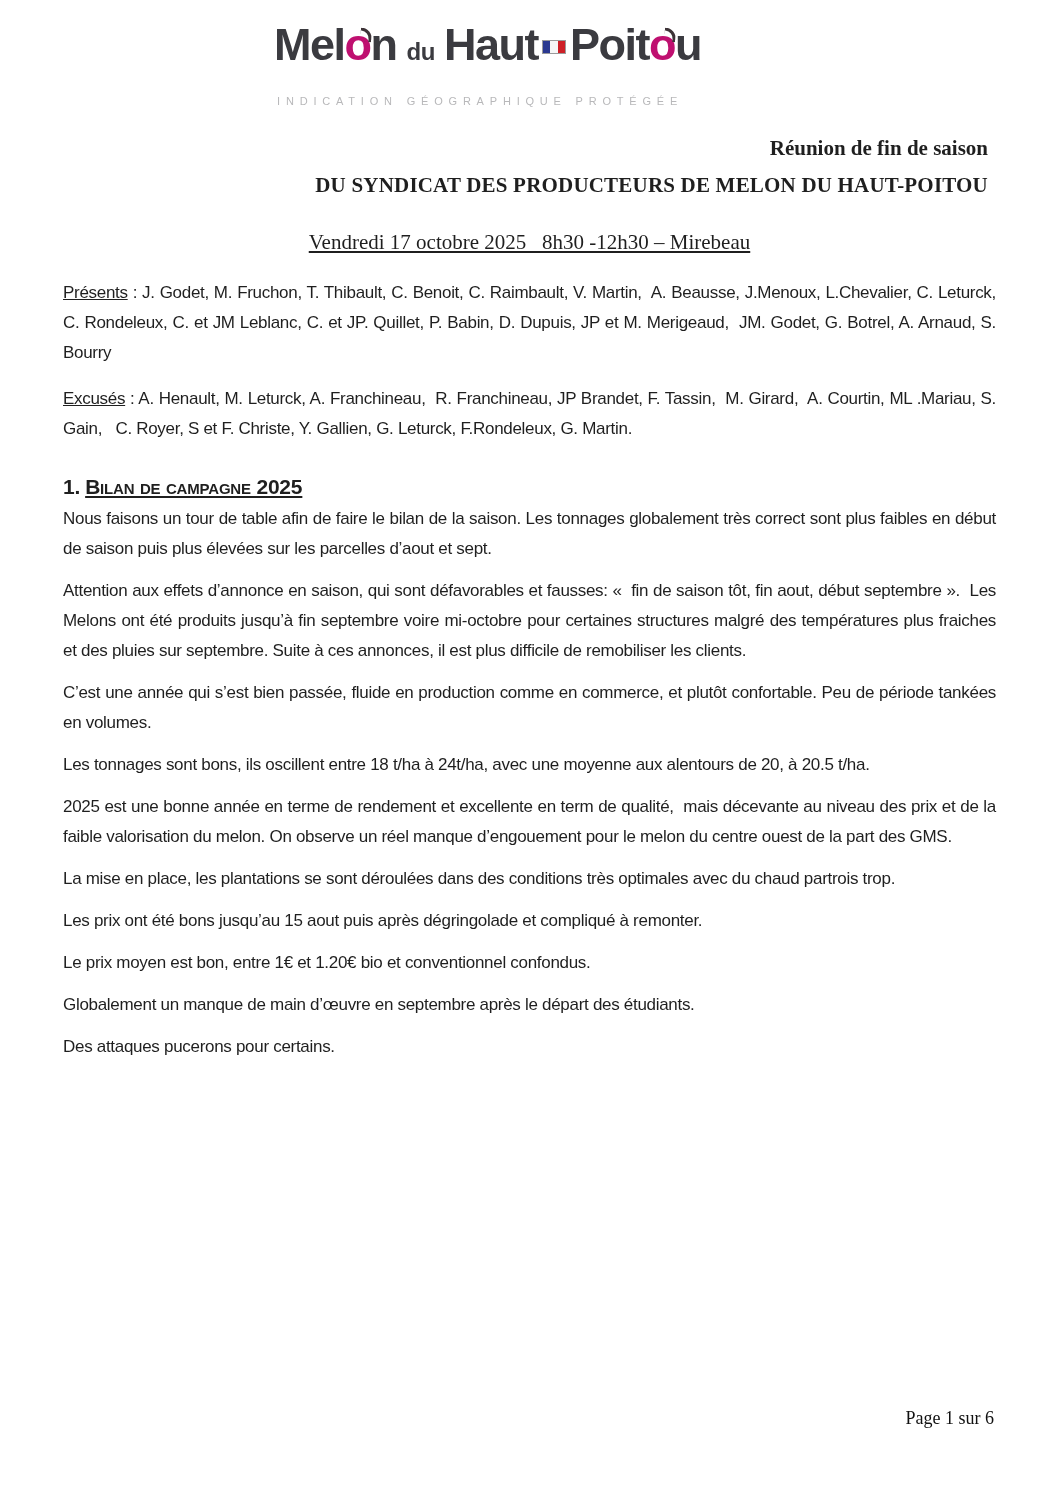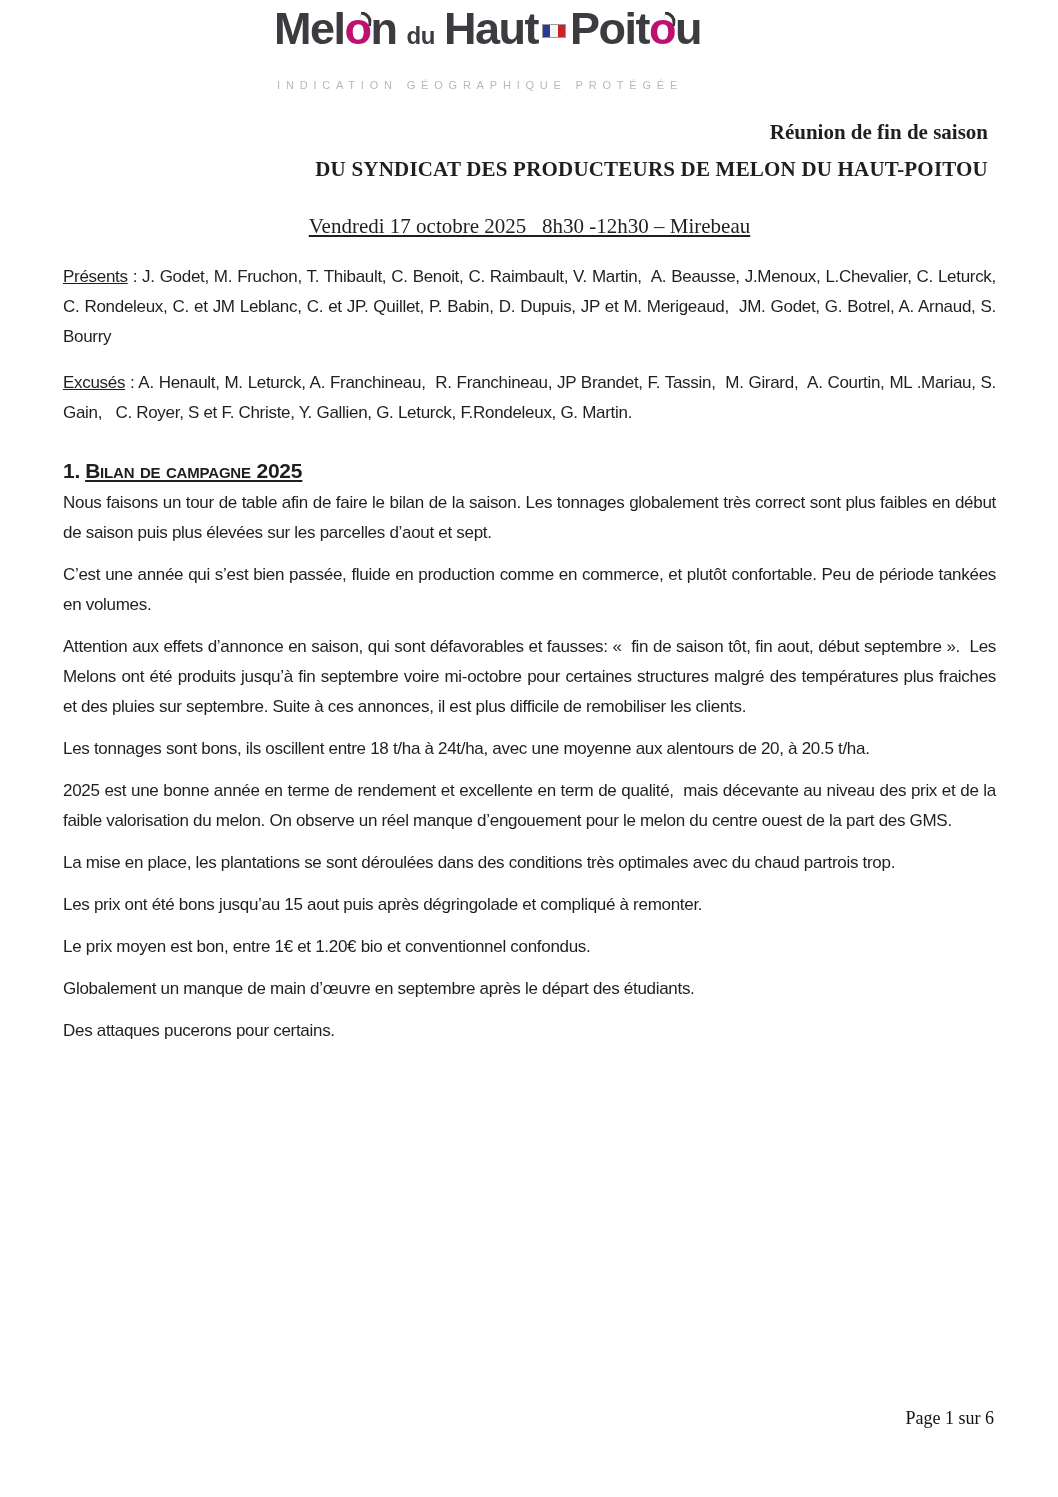--- a/index.html
+++ b/index.html
@@ -2,21 +2,21 @@
 <html lang="fr"><head>
 <meta charset="utf-8">
 <style>
   html,body { margin:0; padding:0; background:#888; }
   .page {
     position:relative;
     width:1058px; height:1497px;
     margin:0 auto;
     background:#ffffff;
     box-sizing:border-box;
-    padding:2px 62px 0 63px;
+    padding:18px 62px 0 63px;
     overflow:hidden;
     font-family:"Liberation Sans", sans-serif;
     color:#1f1f1f;
   }
 
   
   .logo { text-align:center; position:relative; left:-42px; margin-top:4px; }
   .logo-inner { display:inline-block; text-align:left; }
   .logo-line {
     font-family:"Liberation Sans", sans-serif;
@@ -104,22 +104,22 @@
   <h2 class="title2">DU SYNDICAT DES PRODUCTEURS DE MELON DU HAUT-POITOU</h2>
   <div class="date-line">Vendredi 17 octobre 2025   8h30 -12h30 – Mirebeau</div>
 
   <p class="para attendance"><span class="label-u">Présents</span><span> : J. Godet, M. Fruchon, T. Thibault, C. Benoit, C. Raimbault, V. Martin,  A. Beausse, J.Menoux, L.Chevalier, C. Leturck, C. Rondeleux, C. et JM Leblanc, C. et JP. Quillet, P. Babin, D. Dupuis, JP et M. Merigeaud,  JM. Godet, G. Botrel, A. Arnaud, S. Bourry</span></p>
 
   <p class="para attendance excuses"><span class="label-u">Excusés</span><span> : A. Henault, M. Leturck, A. Franchineau,  R. Franchineau, JP Brandet, F. Tassin,  M. Girard,  A. Courtin, ML .Mariau, S. Gain,   C. Royer, S et F. Christe, Y. Gallien, G. Leturck, F.Rondeleux, G. Martin.</span></p>
 
   <div class="heading"><span class="h-num">1.</span><span class="h-title">Bilan de campagne 2025</span></div>
 
   <p class="para first-body">Nous faisons un tour de table afin de faire le bilan de la saison. Les tonnages globalement très correct sont plus faibles en début de saison puis plus élevées sur les parcelles d’aout et sept.</p>
+  <p class="para">Attention aux effets d’annonce en saison, qui sont défavorables et fausses: «  fin de saison tôt, fin aout, début septembre ».  Les Melons ont été produits jusqu’à fin septembre voire mi-octobre pour certaines structures malgré des températures plus fraiches et des pluies sur septembre. Suite à ces annonces, il est plus difficile de remobiliser les clients.</p>
   <p class="para">C’est une année qui s’est bien passée, fluide en production comme en commerce, et plutôt confortable. Peu de période tankées en volumes.</p>
-  <p class="para">Attention aux effets d’annonce en saison, qui sont défavorables et fausses: «  fin de saison tôt, fin aout, début septembre ».  Les Melons ont été produits jusqu’à fin septembre voire mi-octobre pour certaines structures malgré des températures plus fraiches et des pluies sur septembre. Suite à ces annonces, il est plus difficile de remobiliser les clients.</p>
   <p class="para">Les tonnages sont bons, ils oscillent entre 18 t/ha à 24t/ha, avec une moyenne aux alentours de 20, à 20.5 t/ha.</p>
   <p class="para">2025 est une bonne année en terme de rendement et excellente en term de qualité,  mais décevante au niveau des prix et de la faible valorisation du melon. On observe un réel manque d’engouement pour le melon du centre ouest de la part des GMS.</p>
   <p class="para">La mise en place, les plantations se sont déroulées dans des conditions très optimales avec du chaud partrois trop.</p>
   <p class="para">Les prix ont été bons jusqu’au 15 aout puis après dégringolade et compliqué à remonter.</p>
   <p class="para">Le prix moyen est bon, entre 1€ et 1.20€ bio et conventionnel confondus.</p>
   <p class="para">Globalement un manque de main d’œuvre en septembre après le départ des étudiants.</p>
   <p class="para">Des attaques pucerons pour certains.</p>
 
   <div class="footer">Page 1 sur 6</div>
 

